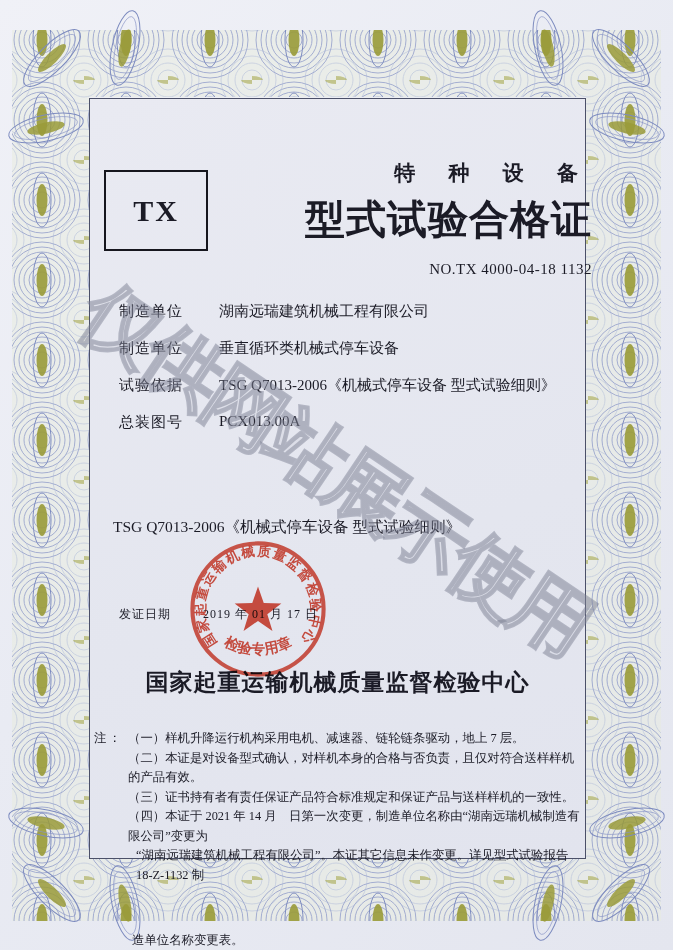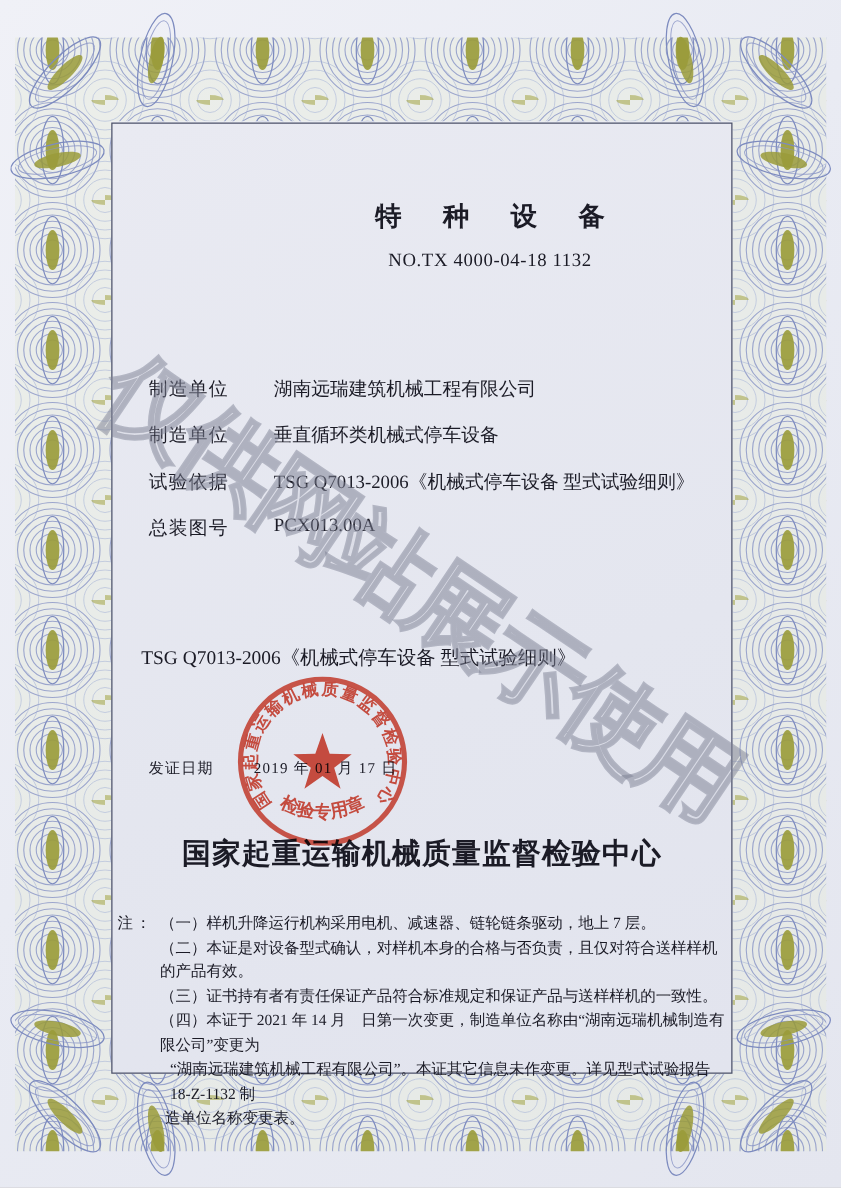--- a/index.html
+++ b/index.html
@@ -12,42 +12,42 @@
   .panel{
     position:absolute;left:89px;top:98px;width:497px;height:761px;z-index:1;
     background:linear-gradient(160deg,#e9eaf2 0%,#e4e6ef 60%,#e2e4ee 100%);
     border:1px solid #4b5068;box-sizing:border-box;
   }
   .tx-box{
     position:absolute;left:14px;top:71px;width:100px;height:77px;
     border:2px solid #16161e;display:flex;align-items:center;justify-content:center;
     font-size:30px;font-weight:bold;letter-spacing:2px;
   }
-  .head{position:absolute;left:116px;top:60px;width:372px;text-align:center;}
+  .head{position:absolute;left:130px;top:60px;width:372px;text-align:right;}
   .head .cat{font-size:21px;letter-spacing:14px;padding-left:14px;font-weight:bold;}
   .head .title{font-size:40px;font-weight:bold;letter-spacing:1px;margin-top:5px;white-space:nowrap;}
   .head .no{font-size:15px;margin-top:14px;letter-spacing:0.5px;}
   .fields{position:absolute;left:29px;top:203px;width:460px;}
   .frow{display:flex;height:37px;align-items:flex-start;font-size:15px;white-space:nowrap;}
   .frow .lab{width:68px;letter-spacing:1px;flex:none;}
   .frow .val{margin-left:32px;}
   .conclusion{position:absolute;left:23px;top:417px;width:464px;font-size:15.5px;line-height:21px;}
   .conclusion .c1{padding-left:72px;}
   .issue{position:absolute;left:29px;top:507px;display:flex;font-size:12px;white-space:nowrap;z-index:2;}
   .issue .lab{width:68px;letter-spacing:1px;flex:none;}
   .issue .val{margin-left:16px;letter-spacing:1px;}
   .seal{position:absolute;left:86px;top:428px;width:164px;height:164px;z-index:3;
         mix-blend-mode:multiply;opacity:0.9;}
   .authority{position:absolute;left:0;top:568px;width:100%;text-align:center;
         font-size:23px;font-weight:bold;letter-spacing:1px;white-space:nowrap;}
   .notes{position:absolute;left:4px;top:630px;width:486px;font-size:12.4px;line-height:19.5px;}
   .notes .note-label{position:absolute;left:0;top:0;letter-spacing:2px;}
   .notes .note-lines{margin-left:34px;}
   .notes .cont1{padding-left:8px;}
-  .notes .cont2{padding-left:4px;}
+  .notes .cont2{padding-left:4px;margin-top:46px;}
   .watermark{
     position:absolute;left:5px;top:418px;width:660px;text-align:center;z-index:6;
     font-family:"Liberation Sans","DejaVu Sans",sans-serif;font-weight:bold;
     font-size:78px;letter-spacing:-4px;transform:rotate(34deg);
     color:rgba(150,152,168,0.10);-webkit-text-stroke:2.2px rgba(124,128,146,0.48);
     pointer-events:none;white-space:nowrap;
   }
 </style>
 </head>
 <body>
@@ -108,23 +108,27 @@
       <use href="#leaf" transform="translate(125,903) rotate(78)"></use>
       <use href="#leaf" transform="translate(46,823) rotate(12)"></use>
       <use href="#leaf" transform="translate(621,893) rotate(-45)"></use>
       <use href="#leaf" transform="translate(548,903) rotate(-78)"></use>
       <use href="#leaf" transform="translate(627,823) rotate(-12)"></use>
     </g>
   </svg>
 
   <div class="panel">
 
+    <div class="tx-box">
+      <span>TX</span>
+    </div>
 
     <div class="head">
       <div class="cat">特 种 设 备</div>
+      <div class="title">型式试验合格证</div>
       <div class="no">NO.TX 4000-04-18 1132</div>
     </div>
 
     <div class="fields">
       <div class="frow">
         <span class="lab">制造单位</span>
         <span class="val">湖南远瑞建筑机械工程有限公司</span>
       </div>
       <div class="frow">
         <span class="lab">制造单位</span>

